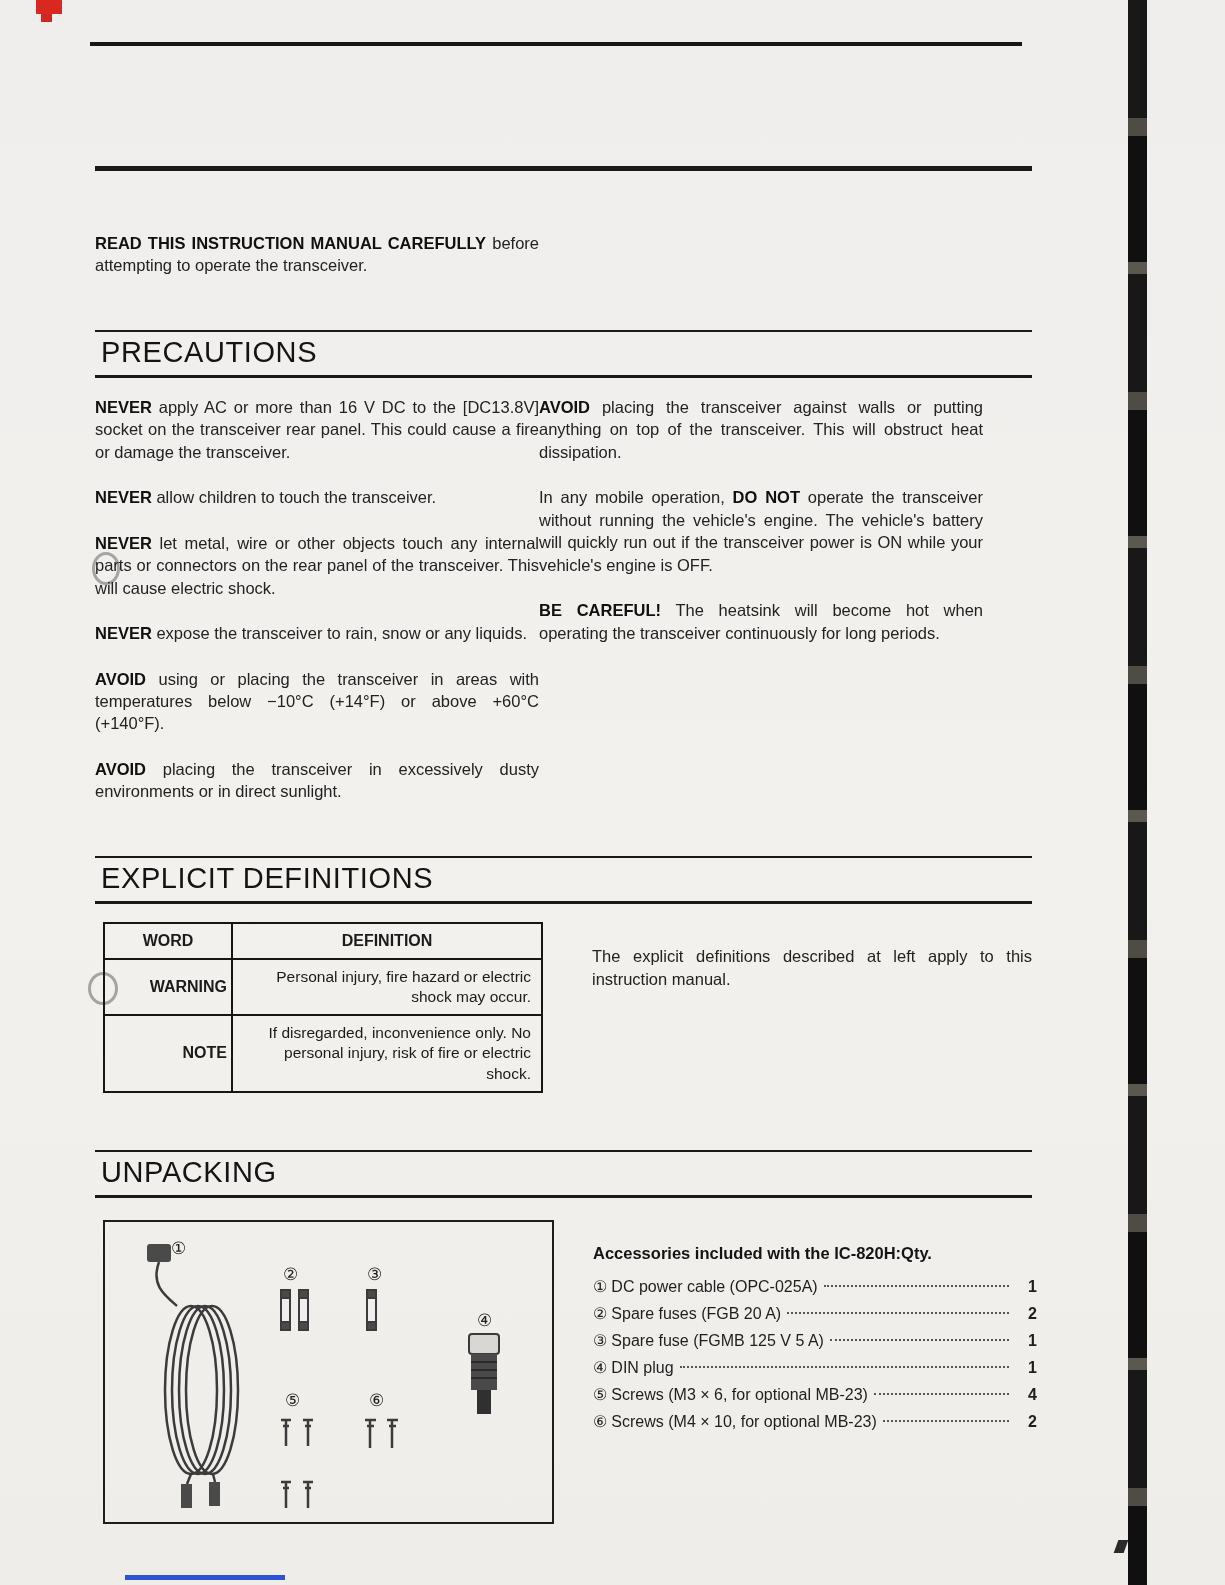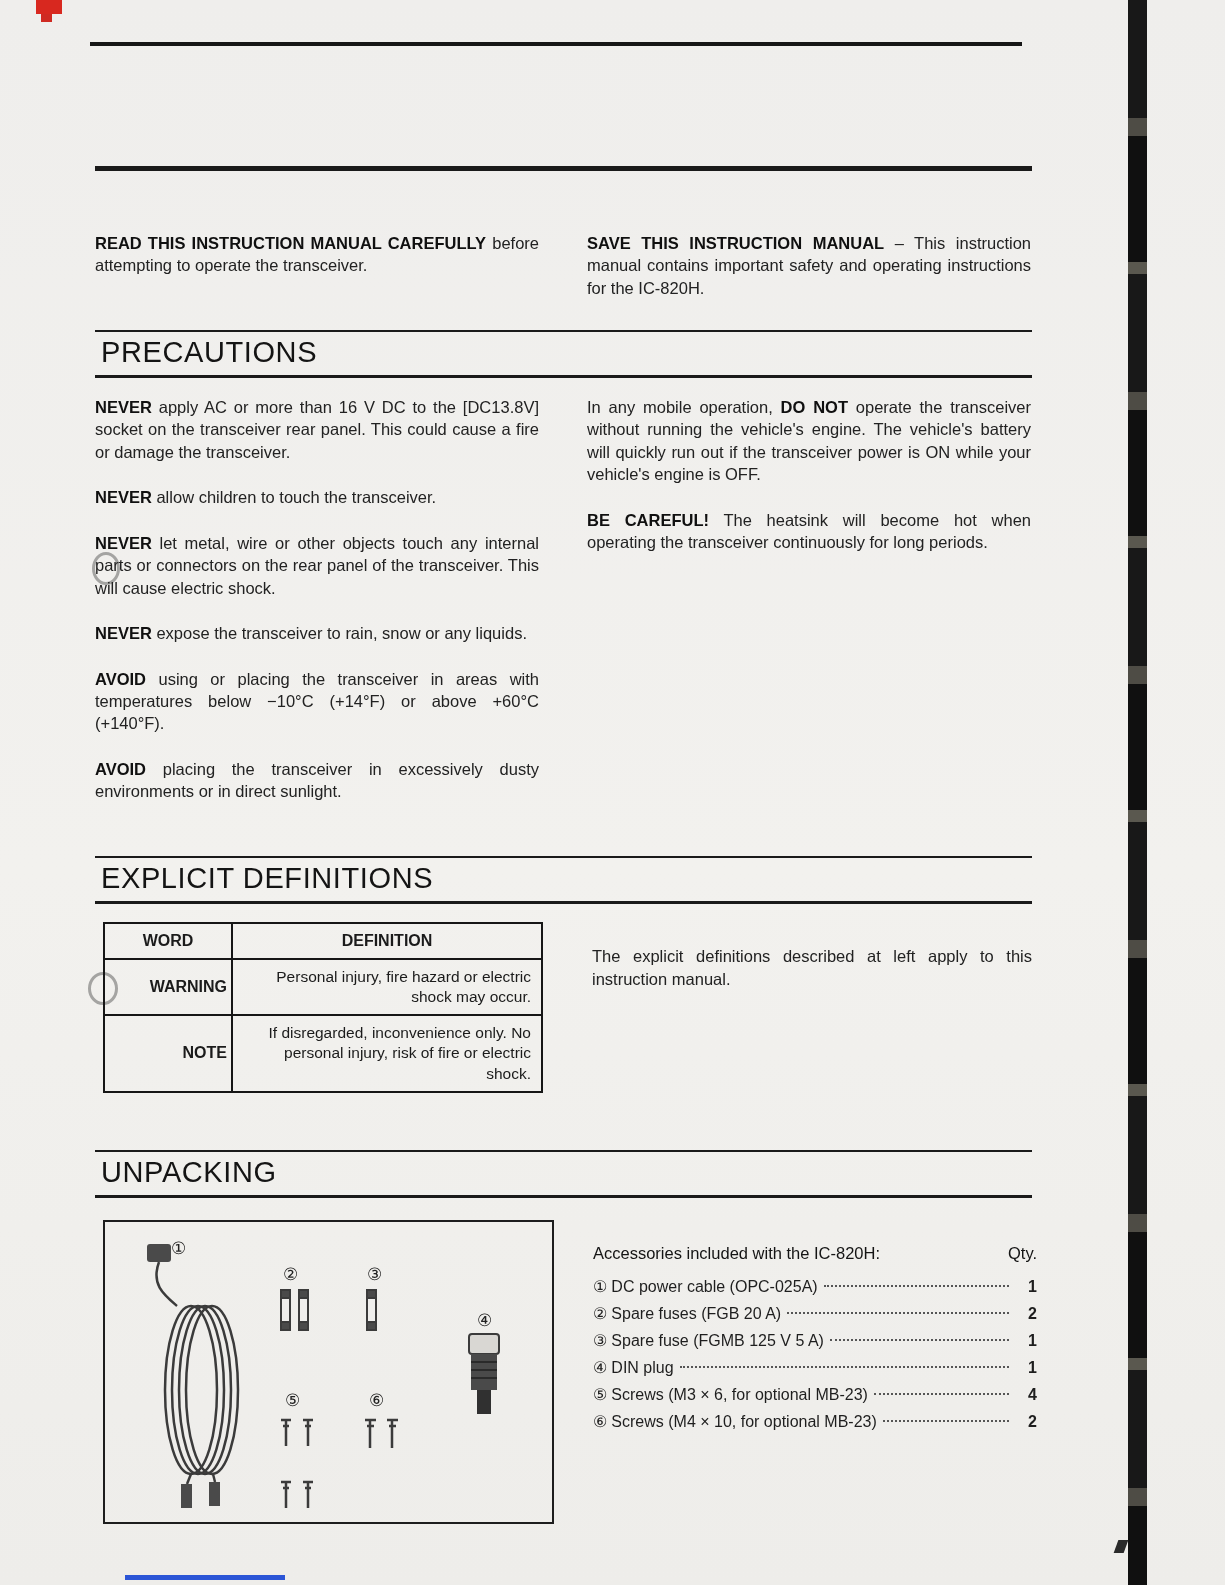--- a/index.html
+++ b/index.html
@@ -19,40 +19,40 @@
 
   .top-rule{position:absolute;left:90px;top:42px;width:932px;height:4px;background:#161616}
 
   
   .sec{position:absolute;left:95px;width:937px}
   .sec .rule-a{height:2px;background:#1a1a1a}
   .sec h2{font-size:29px;font-weight:500;letter-spacing:.6px;padding:4px 0 6px 6px;margin:0;color:#141414}
   .sec .rule-b{height:3px;background:#1a1a1a}
 
   
-  .cols{position:absolute;left:95px;width:937px;display:flex;gap:48px}
+  .cols{position:absolute;left:95px;width:937px;display:flex;}
   .col{width:444px}
   .para{font-size:16.5px;line-height:1.36;text-align:justify;margin:0 0 23px;color:#222}
   .para b{font-weight:bold;color:#101010}
 
   
   .def-wrap{position:absolute;left:95px;top:922px;width:937px;height:220px}
   .def-table{border-collapse:collapse;margin-left:8px;width:440px}
   .def-table th,.def-table td{border:2px solid #161616;color:#1b1b1b}
   .def-table th{font-size:16px;font-weight:bold;padding:8px 0;text-align:center}
   .def-table td.w{font-weight:bold;text-align:right;width:118px;font-size:16px;padding:4px}
   .def-table td.d{padding:7px 10px;text-align:right;line-height:1.3;font-size:15.5px}
   .def-note{position:absolute;left:497px;top:6px;width:440px;font-size:16.5px;line-height:1.42;text-align:justify;color:#222}
 
   
   .unp-wrap{position:absolute;left:95px;top:1216px;width:937px;height:330px}
   .figure-box{position:absolute;left:8px;top:4px;width:447px;height:300px;border:2px solid #1d1d1d}
   .fig-num{position:absolute;font-size:17px;color:#222}
   .acc-list{position:absolute;left:498px;top:28px;width:444px}
-  .acc-title{display:flex;justify-content:space-between;font-weight:normal;font-size:16.5px;margin-bottom:10px;color:#141414}
+  .acc-title{display:flex;font-weight:bold;font-size:16.5px;margin-bottom:10px;color:#141414}
   .acc-item{display:flex;align-items:baseline;font-size:16px;line-height:27px;color:#1e1e1e}
   .acc-item .num{margin-right:4px}
   .acc-item .leader{flex:1;border-bottom:2px dotted #555;margin:0 6px;transform:translateY(-5px)}
   .acc-item .qty{width:22px;text-align:right;font-weight:bold}
 </style>
 </head>
 <body>
 
 <div class="page">
 
@@ -67,42 +67,40 @@
   <div class="top-rule"></div>
 
   <section class="sec" style="top:166px">
     <div class="rule-a"></div>
     <div class="rule-b"></div>
   </section>
 
   <div class="cols" style="top:232px">
     <div class="col">
       <p class="para"><b>READ THIS INSTRUCTION MANUAL CAREFULLY</b><span> before attempting to operate the transceiver.</span></p>
-    </div>
-    <div class="col">
-      <p class="para"><b>SAVE THIS INSTRUCTION MANUAL</b><span> – This instruction manual contains important safety and operating instructions for the IC-820H.</span></p>
     </div>
   </div>
 
   <section class="sec" style="top:330px">
     <div class="rule-a"></div>
     <h2>PRECAUTIONS</h2>
     <div class="rule-b"></div>
   </section>
 
   <div class="cols" style="top:396px">
     <div class="col">
       <p class="para"><span></span><b>NEVER</b><span> apply AC or more than 16 V DC to the [DC13.8V] socket on the transceiver rear panel. This could cause a fire or damage the transceiver.</span></p>
       <p class="para"><span></span><b>NEVER</b><span> allow children to touch the transceiver.</span></p>
       <p class="para"><span></span><b>NEVER</b><span> let metal, wire or other objects touch any internal parts or connectors on the rear panel of the transceiver. This will cause electric shock.</span></p>
       <p class="para"><span></span><b>NEVER</b><span> expose the transceiver to rain, snow or any liquids.</span></p>
       <p class="para"><span></span><b>AVOID</b><span> using or placing the transceiver in areas with temperatures below −10°C (+14°F) or above +60°C (+140°F).</span></p>
       <p class="para"><span></span><b>AVOID</b><span> placing the transceiver in excessively dusty environments or in direct sunlight.</span></p>
     </div>
     <div class="col">
+      <p class="para"><span></span><b>AVOID</b><span> placing the transceiver against walls or putting anything on top of the transceiver. This will obstruct heat dissipation.</span></p>
       <p class="para"><span>In any mobile operation, </span><b>DO NOT</b><span> operate the transceiver without running the vehicle's engine. The vehicle's battery will quickly run out if the transceiver power is ON while your vehicle's engine is OFF.</span></p>
       <p class="para"><span></span><b>BE CAREFUL!</b><span> The heatsink will become hot when operating the transceiver continuously for long periods.</span></p>
     </div>
   </div>
 
   <section class="sec" style="top:856px">
     <div class="rule-a"></div>
     <h2>EXPLICIT DEFINITIONS</h2>
     <div class="rule-b"></div>
   </section>

